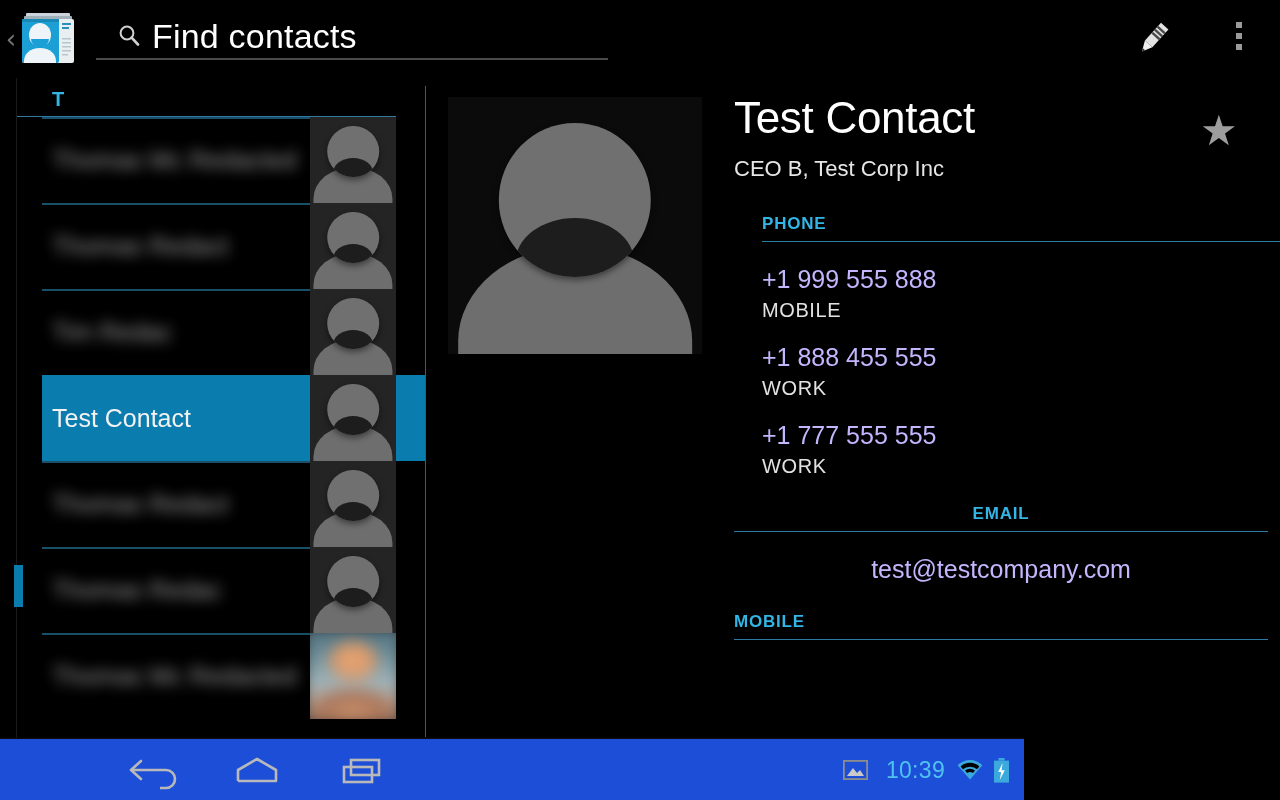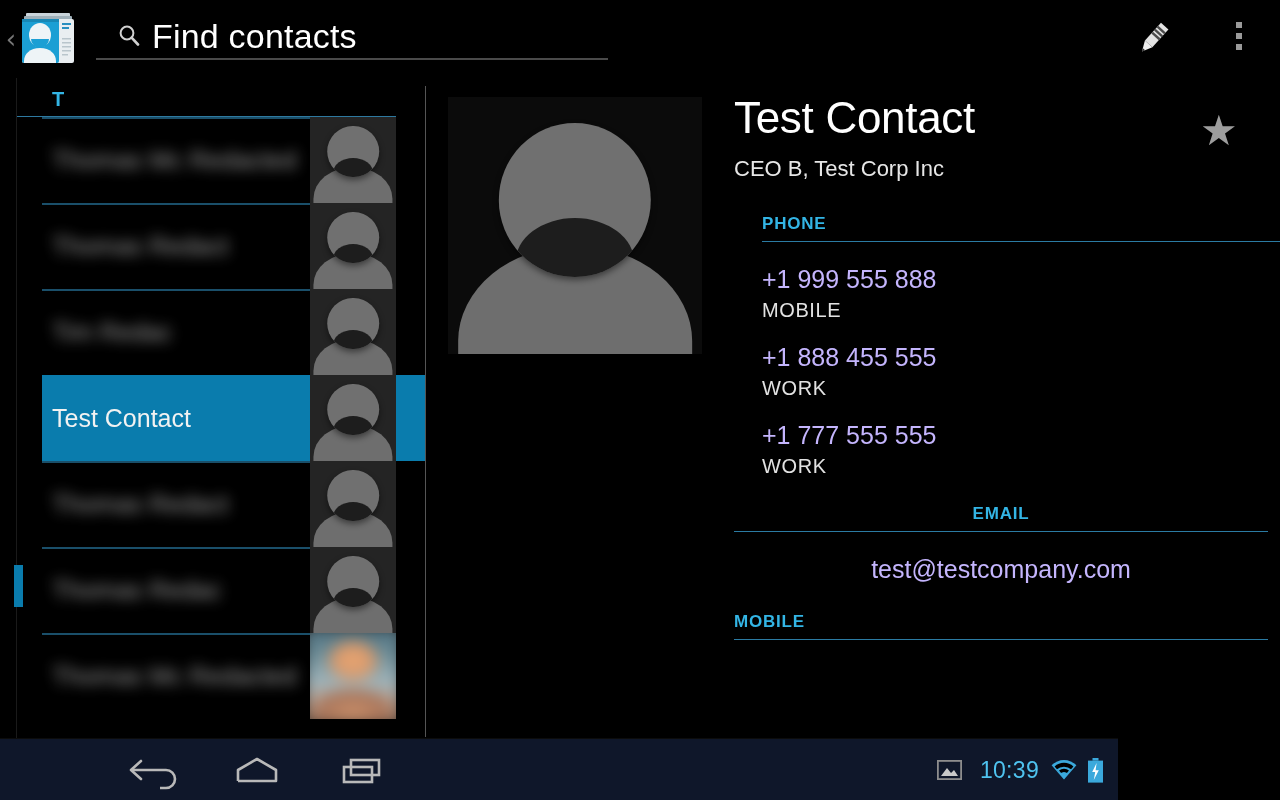--- a/index.html
+++ b/index.html
@@ -158,22 +158,22 @@
   .ditem .dval {
     font-size:25px; color:#c4b5fd; line-height:30px;
   }
   .ditem .dtype {
     margin-top:6px; font-size:20px; color:#e2e2e2;
     letter-spacing:0.6px; line-height:20px;
   }
 
   
   .system-bar {
-    position:absolute; left:0; top:738px; width:1118px; height:62px;
-    background:#0f172a; border-top:1px solid #0c0c0c;
+    position:absolute; left:0; top:738px; width:1024px; height:62px;
+    background:#1d4ed8; border-top:1px solid #0c0c0c;
   }
   .nav-btn { position:absolute; top:10px; width:70px; height:42px; cursor:pointer; }
   .nav-back { left:118px; }
   .nav-home { left:222px; }
   .nav-recent { left:328px; }
   .sb-right { position:absolute; right:14px; top:14px; height:34px; display:flex; align-items:center; }
   .sb-img-icon { width:25px; height:20px; margin-right:18px; }
   .sb-clock {
     font-size:23px; color:#4fc3ef; line-height:26px; margin-right:12px;
     letter-spacing:0.3px;

